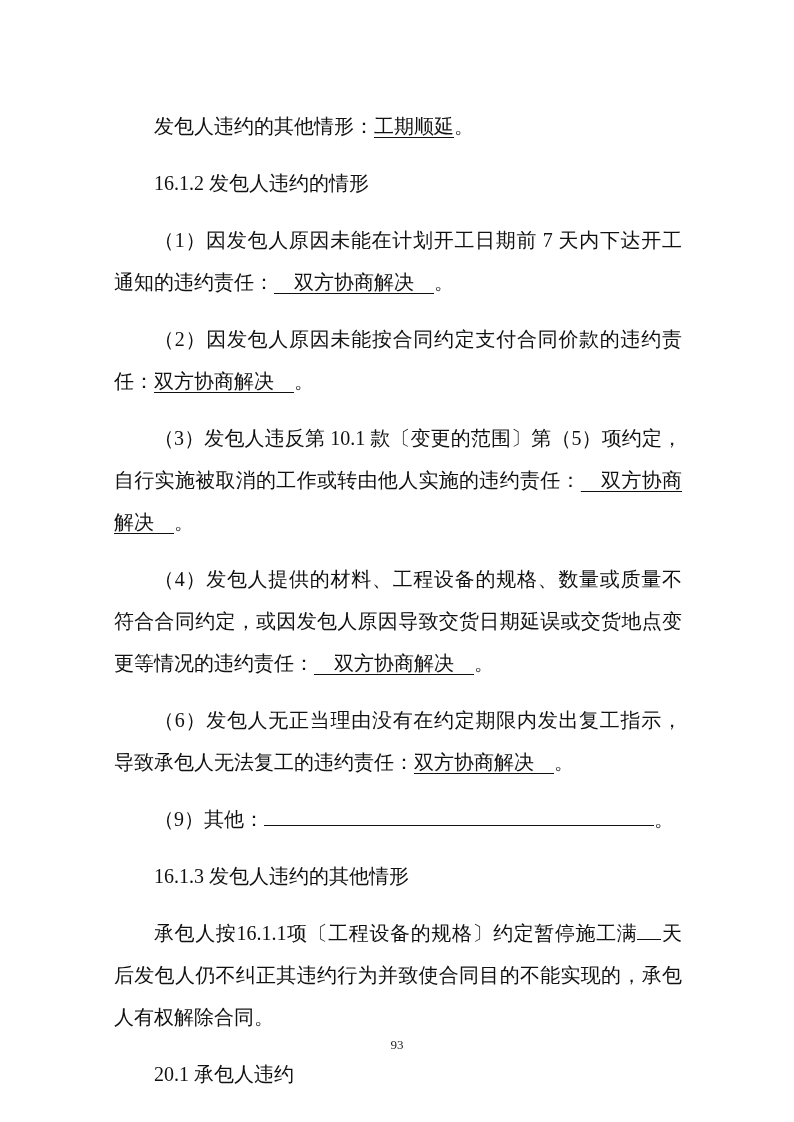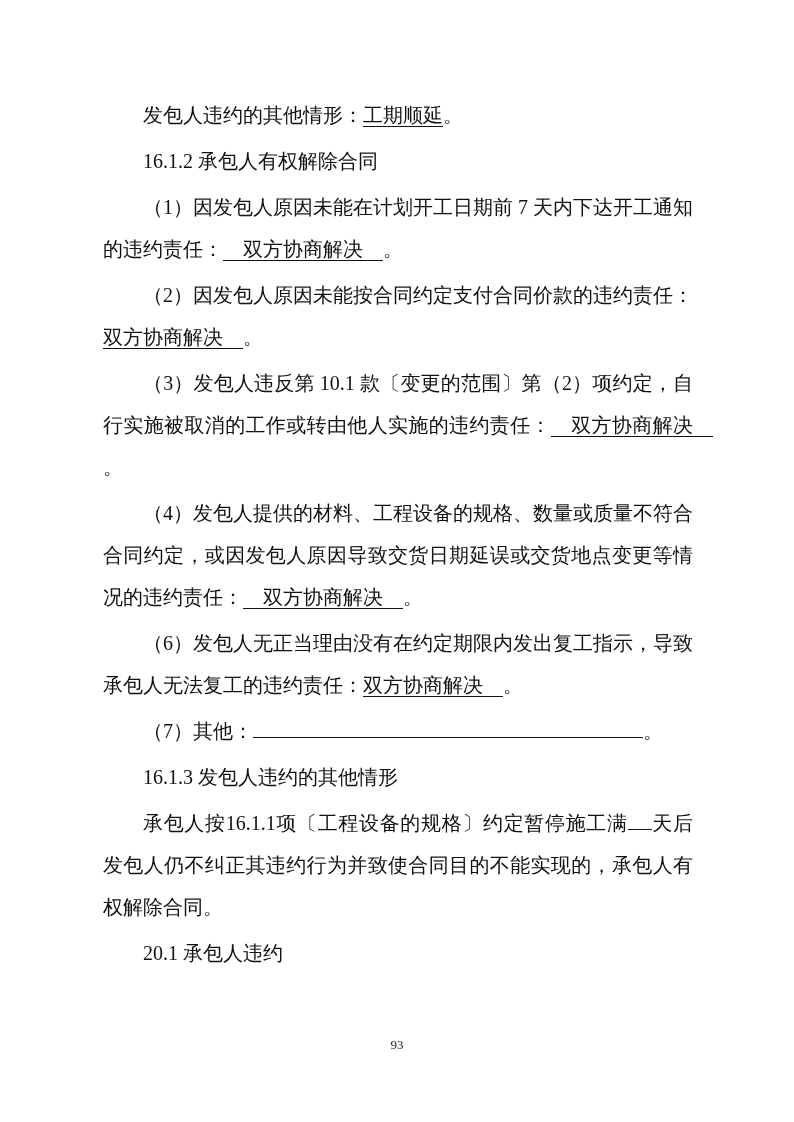--- a/index.html
+++ b/index.html
@@ -21,21 +21,21 @@
     left: 99px;
     top: 90px;
     width: 598px;
     font-size: 20px;
     line-height: 42px;
     text-align: justify;
   }
   .para {
     text-indent: 2em;
     white-space: pre-wrap;
-    margin: 4px;
+    margin: 15px;
   }
   .u {
     text-decoration: underline;
     text-decoration-thickness: 1px;
     text-underline-offset: 4px;
   }
   .blank {
     display: inline-block;
     border-bottom: 1px solid #111;
     height: 0.85em;
@@ -51,27 +51,27 @@
     line-height: 18px;
     color: #222;
   }
 </style>
 </head>
 <body>
 
 <div class="page">
   <div class="content">
       <div class="para"><span>发包人违约的其他情形：</span><span class="u">工期顺延</span><span>。</span></div>
-      <div class="para"><span>16.1.2 承包人有权解除合同</span></div>
+      <div class="para"><span>16.1.2 发包人违约的情形</span></div>
       <div class="para"><span>（1）因发包人原因未能在计划开工日期前 7 天内下达开工通知的违约责任：</span><span class="u">　双方协商解决　</span><span>。</span></div>
       <div class="para"><span>（2）因发包人原因未能按合同约定支付合同价款的违约责任：</span><span class="u">双方协商解决　</span><span>。</span></div>
-      <div class="para"><span>（3）发包人违反第 10.1 款〔变更的范围〕第（2）项约定，自行实施被取消的工作或转由他人实施的违约责任：</span><span class="u">　双方协商解决　</span><span>。</span></div>
+      <div class="para"><span>（3）发包人违反第 10.1 款〔变更的范围〕第（5）项约定，自行实施被取消的工作或转由他人实施的违约责任：</span><span class="u">　双方协商解决　</span><span>。</span></div>
       <div class="para"><span>（4）发包人提供的材料、工程设备的规格、数量或质量不符合合同约定，或因发包人原因导致交货日期延误或交货地点变更等情况的违约责任：</span><span class="u">　双方协商解决　</span><span>。</span></div>
       <div class="para"><span>（6）发包人无正当理由没有在约定期限内发出复工指示，导致承包人无法复工的违约责任：</span><span class="u">双方协商解决　</span><span>。</span></div>
-      <div class="para"><span>（7）其他：</span><span class="blank" style="width: 19.5em;"></span><span>。</span></div>
+      <div class="para"><span>（9）其他：</span><span class="blank" style="width: 19.5em;"></span><span>。</span></div>
       <div class="para"><span>16.1.3 发包人违约的其他情形</span></div>
       <div class="para"><span>承包人按16.1.1项〔工程设备的规格〕约定暂停施工满</span><span class="blank" style="width: 1.2em;"></span><span>天后发包人仍不纠正其违约行为并致使合同目的不能实现的，承包人有权解除合同。</span></div>
       <div class="para"><span>20.1 承包人违约</span></div>
     </div>
   <div class="footer">
     <span>93</span>
   </div>
 </div>
 
 </body></html>

